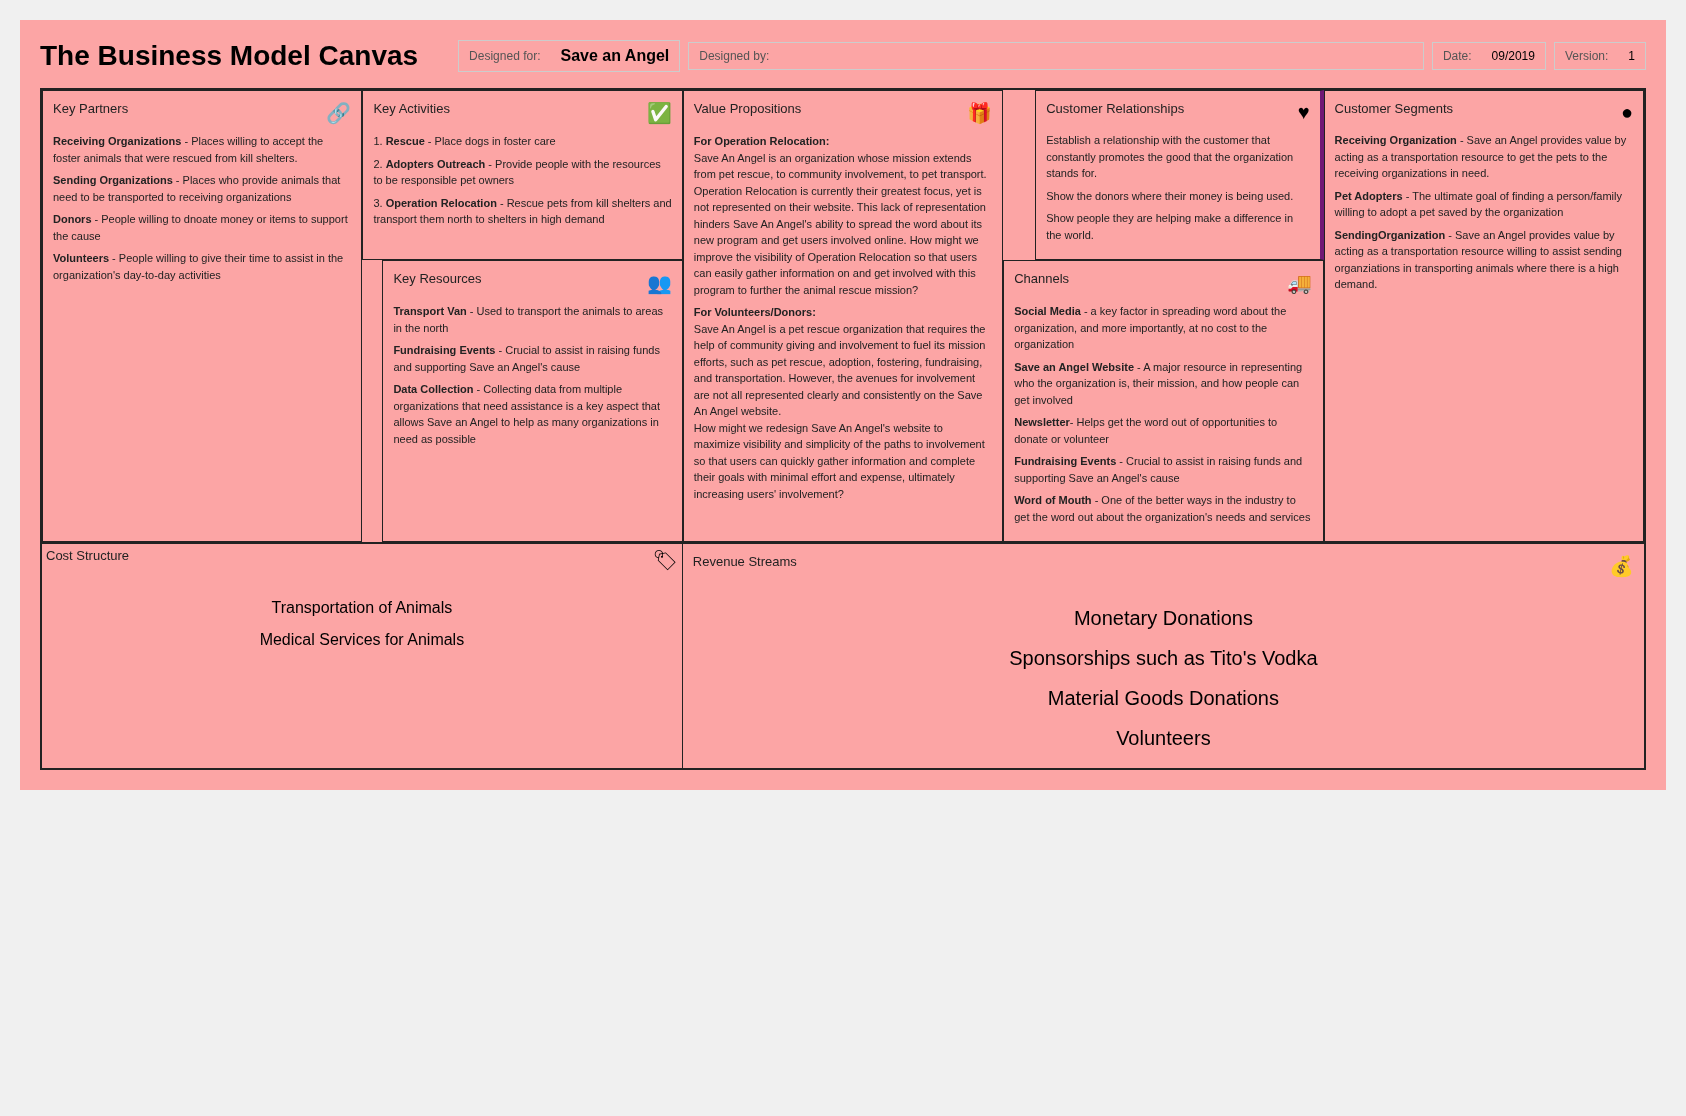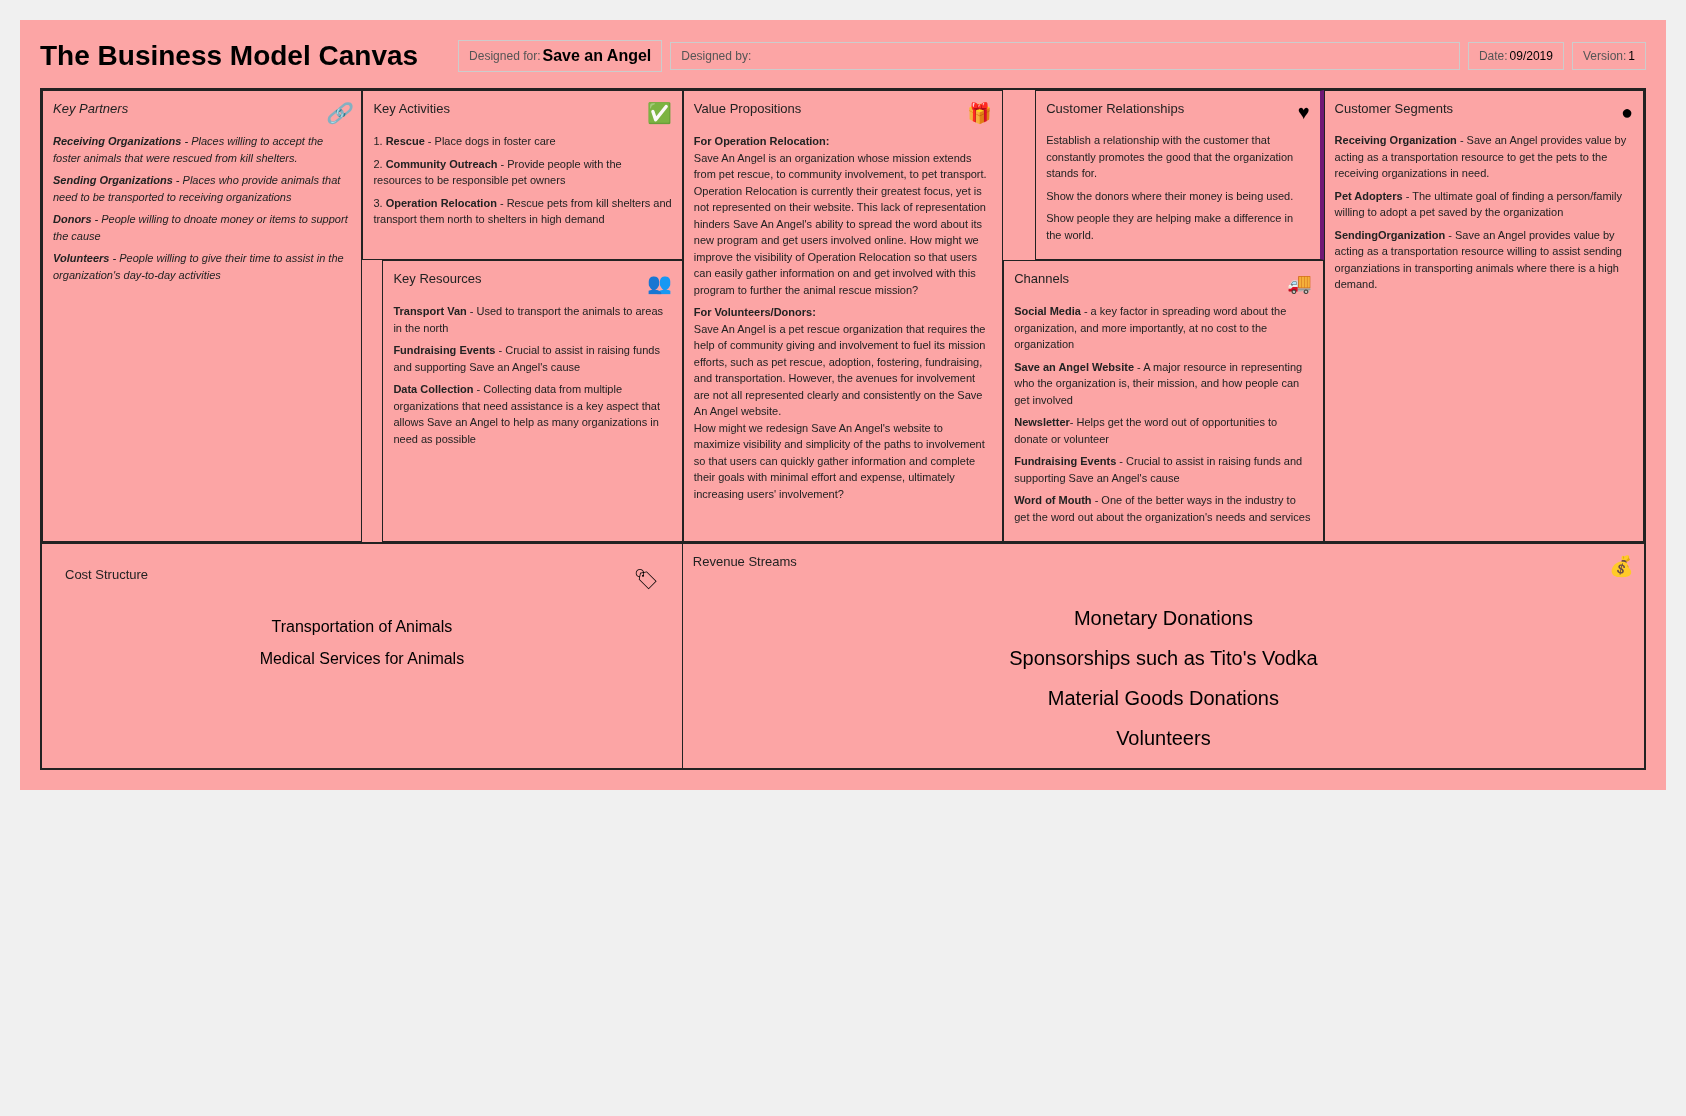--- a/index.html
+++ b/index.html
@@ -31,21 +31,21 @@
       display: flex;
       gap: 8px;
       align-items: center;
       flex: 1;
     }
     .header-field {
       border: 1px solid #ccc;
       padding: 6px 10px;
       display: flex;
       align-items: center;
-      gap: 2px;
+      gap: 20px;
       font-size: 12px;
     }
     .header-field .label {
       color: #555;
     }
     .header-field .value {
       font-weight: normal;
     }
     .header-field.designed-by {
       flex: 1;
@@ -180,41 +180,41 @@
         <span class="label">Version:</span>
         <span class="value">1</span>
       </div>
     </div>
   </div>
 
   <div class="canvas-wrapper">
 
     <div class="canvas-top">
 
-      <div class="cell key-partners" style="grid-column:1;grid-row:1/3;border-right:1px solid #222;border-bottom:1px solid #222;font-style:italic;">
+      <div class="cell key-partners" style="grid-column:1;grid-row:1/3;border-right:1px solid #222;border-bottom:1px solid #222;">
         <div class="cell-header">
           <span class="cell-title">Key Partners</span>
           <span class="cell-icon">🔗</span>
         </div>
         <div class="text-content">
           <p><strong>Receiving Organizations</strong><span> - Places willing to accept the foster animals that were rescued from kill shelters.</span></p>
           <p><strong>Sending Organizations</strong><span> - Places who provide animals that need to be transported to receiving organizations</span></p>
           <p><strong>Donors</strong><span> - People willing to dnoate money or items to support the cause</span></p>
           <p><strong>Volunteers</strong><span> - People willing to give their time to assist in the organization's day-to-day activities</span></p>
         </div>
       </div>
 
       <div class="cell key-activities" style="grid-column:2;grid-row:1;border-right:1px solid #222;border-bottom:1px solid #222;">
         <div class="cell-header">
           <span class="cell-title">Key Activities</span>
           <span class="cell-icon">✅</span>
         </div>
         <div class="text-content">
           <p>1. <strong>Rescue</strong> - Place dogs in foster care</p>
-          <p>2. <strong>Community Outreach</strong> - Provide people with the resources to be responsible pet owners</p>
+          <p>2. <strong>Adopters Outreach</strong> - Provide people with the resources to be responsible pet owners</p>
           <p>3. <strong>Operation Relocation</strong> - Rescue pets from kill shelters and transport them north to shelters in high demand</p>
         </div>
       </div>
 
       <div class="cell value-propositions" style="grid-column:3;grid-row:1/3;border-right:1px solid #222;border-bottom:1px solid #222;">
         <div class="cell-header">
           <span class="cell-title">Value Propositions</span>
           <span class="cell-icon">🎁</span>
         </div>
         <div class="text-content">
@@ -273,21 +273,21 @@
           <p><strong>Newsletter</strong>- Helps get the word out of opportunities to donate or volunteer</p>
           <p><strong>Fundraising Events</strong> - Crucial to assist in raising funds and supporting Save an Angel's cause</p>
           <p><strong>Word of Mouth</strong> - One of the better ways in the industry to get the word out about the organization's needs and services</p>
         </div>
       </div>
 
     </div>
 
     <div class="canvas-bottom">
 
-      <div class="cell" style="border-right:1px solid #222;padding:23px;">
+      <div class="cell" style="border-right:1px solid #222;padding:4px;">
         <div class="cell-header">
           <span class="cell-title">Cost Structure</span>
           <span class="cell-icon">🏷</span>
         </div>
         <div class="major-costs">
           <div>Transportation of Animals</div>
           <div>Medical Services for Animals</div>
         </div>
       </div>
 

